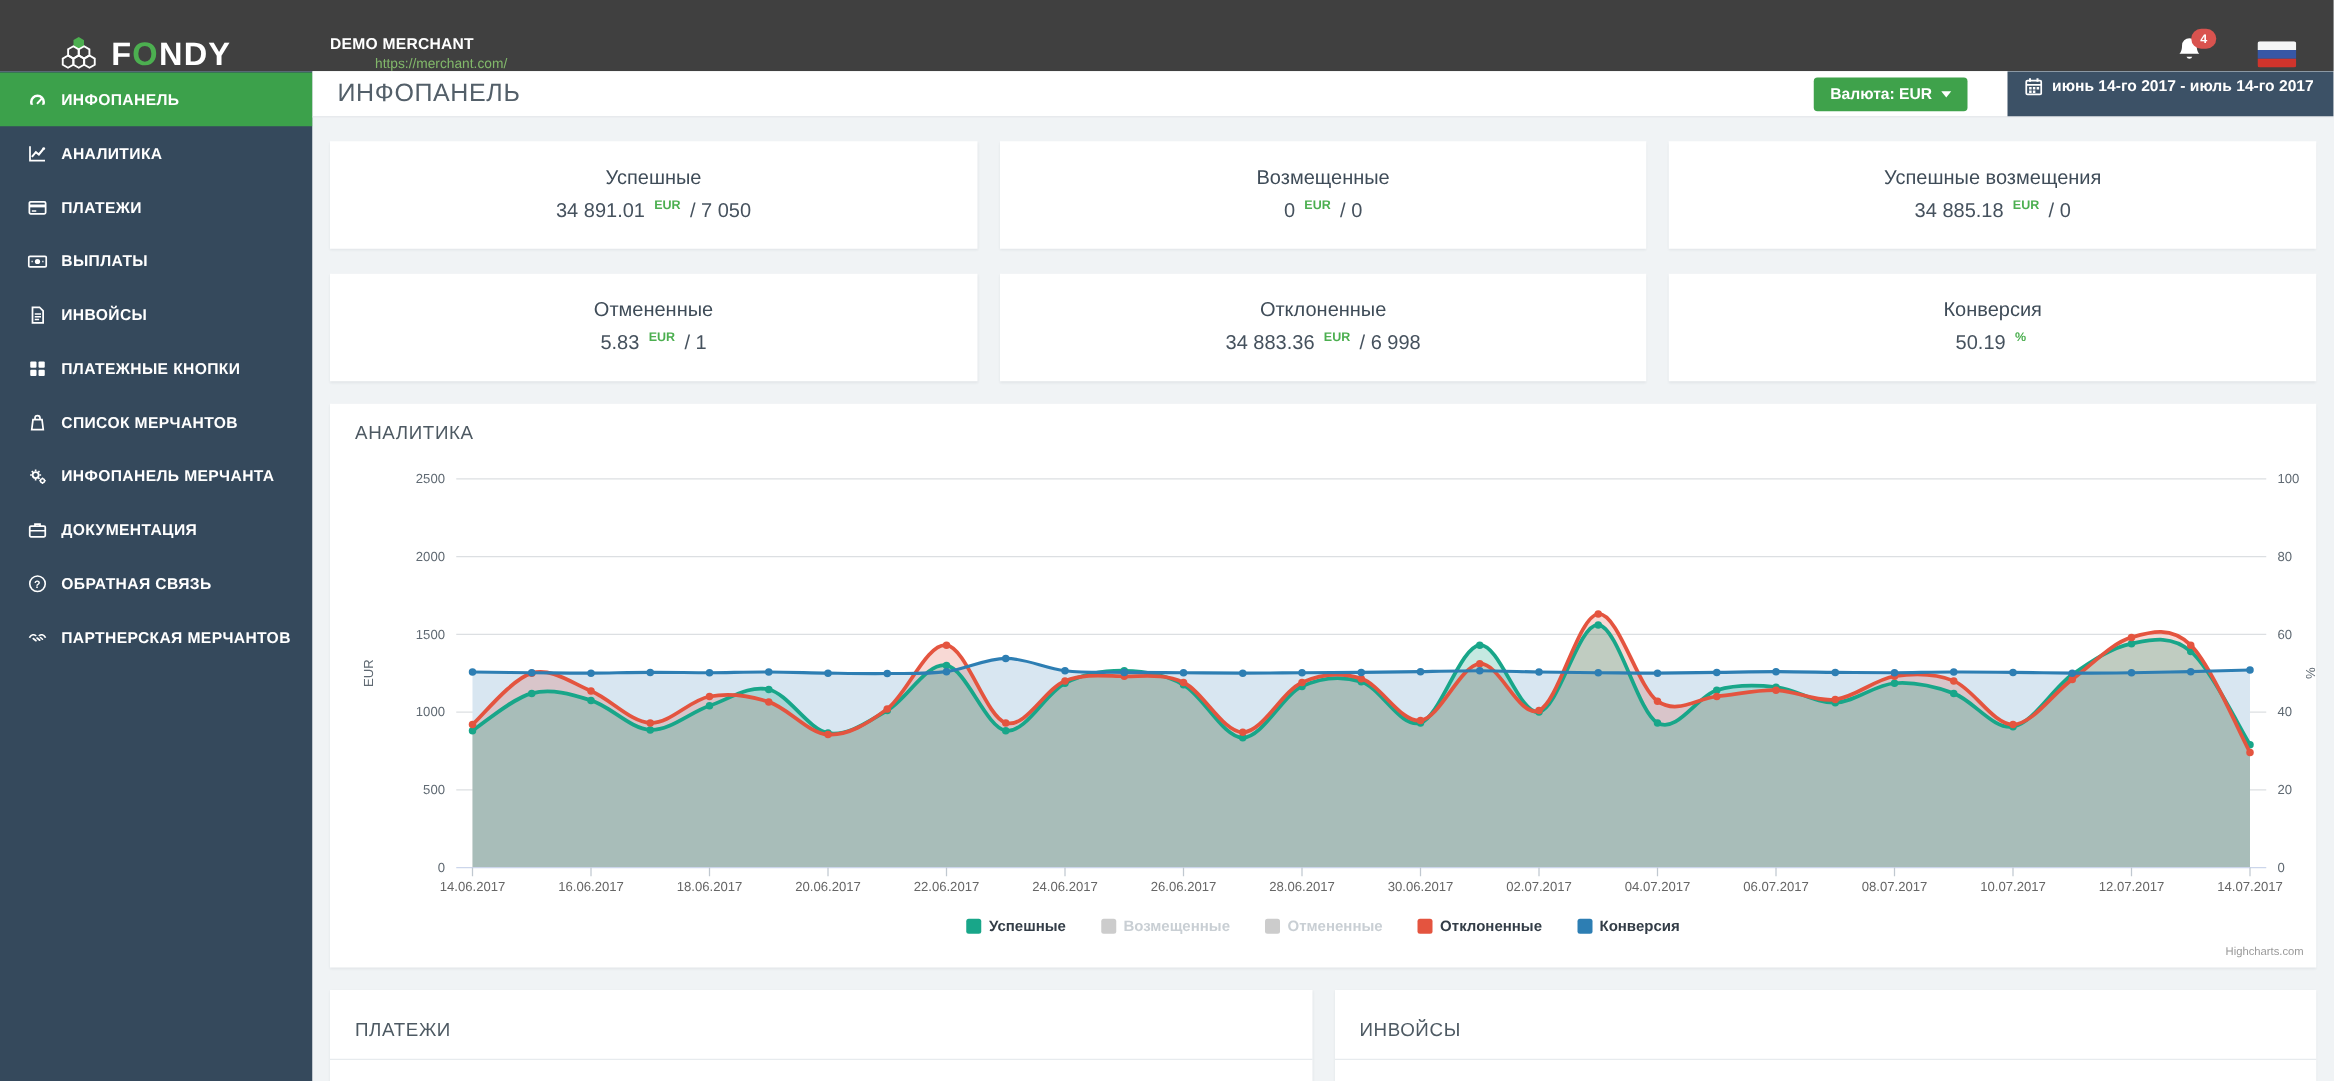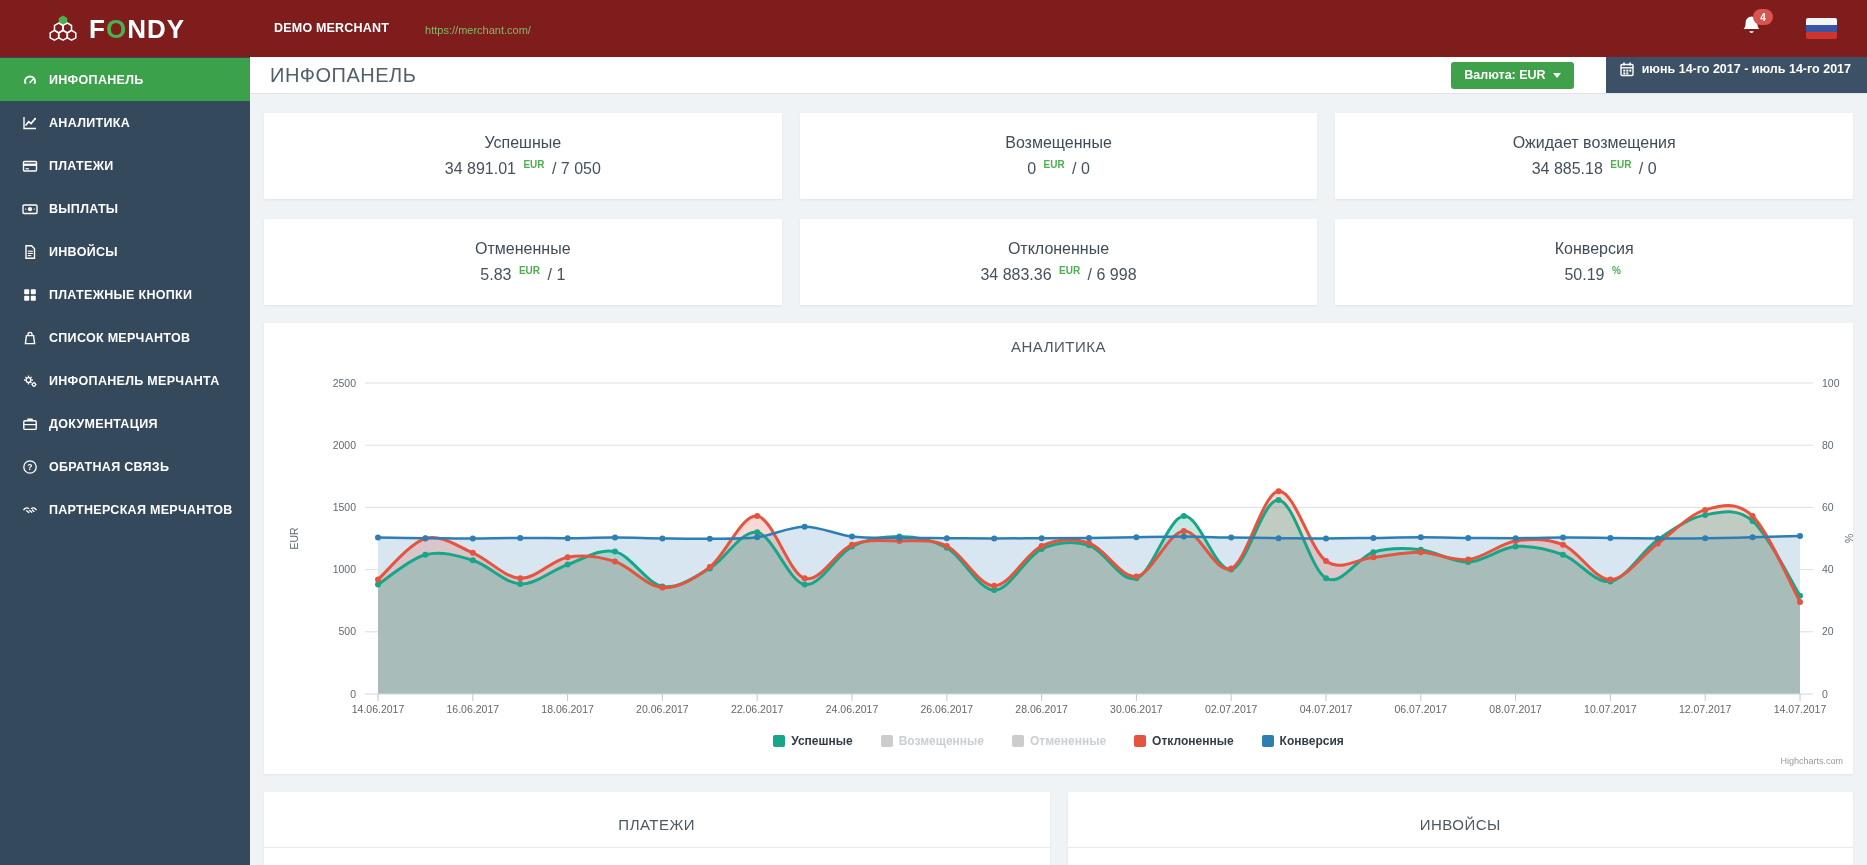--- a/index.html
+++ b/index.html
@@ -1,24 +1,24 @@
 <!DOCTYPE html>
 <html><head>
 <meta charset="utf-8">
 <style>
   html,body{margin:0;padding:0;width:1867px;height:865px;overflow:hidden;
     background:#f0f3f5;font-family:"Liberation Sans",sans-serif;}
   .app{display:grid;grid-template-rows:57px 808px;grid-template-columns:250px 1617px;width:1867px;height:865px;}
 
   
-  .topbar{grid-column:1/3;background:#7f1d1d;display:flex;align-items:center;}
+  .topbar{grid-column:1/3;background:#404040;display:flex;align-items:flex-end;}
   .logo{width:250px;box-sizing:border-box;padding-left:46px;display:flex;align-items:center;gap:9px;cursor:pointer;}
   .logo-text{font-size:26px;font-weight:700;color:#fff;letter-spacing:1px;line-height:1;}
   .logo-text .accent{color:#4caf50;}
-  .merchant{margin-left:24px;display:flex;flex-direction:row;justify-content:center;}
+  .merchant{margin-left:14px;display:flex;flex-direction:column;justify-content:center;}
   .merchant-name{font-size:12.5px;font-weight:700;color:#ffffff;letter-spacing:.2px;}
   .merchant-url{font-size:11px;color:#82b86a;margin-top:3px;cursor:pointer;padding-left:36px;}
   .top-right{margin-left:auto;display:flex;align-items:center;gap:44px;padding-right:30px;}
   .bell-wrap{position:relative;cursor:pointer;}
   .badge{position:absolute;top:-6px;right:-11px;min-width:16px;height:16px;border-radius:9px;
     background:#d9534f;color:#fff;font-size:10px;font-weight:700;display:flex;align-items:center;justify-content:center;padding:0 2px;}
   .flag{width:31px;height:21px;border-radius:2px;overflow:hidden;cursor:pointer;display:flex;flex-direction:column;}
   .flag div{flex:1;}
   .flag .w{background:#f4f5f6}.flag .b{background:#3757a6}.flag .r{background:#d0342c}
 
@@ -33,21 +33,21 @@
   .main{display:flex;flex-direction:column;overflow:hidden;background:#f0f3f5;}
   .pagebar{height:36px;flex-shrink:0;background:#fff;border-bottom:1px solid #dfe4e8;display:flex;align-items:center;padding-left:20px;}
   .page-title{font-size:20px;font-weight:400;color:#535f69;letter-spacing:.5px;}
   .pagebar-right{margin-left:auto;display:flex;align-items:center;height:100%;}
   .btn-currency{background:#3fa24b;color:#fff;font-weight:700;font-size:12.5px;border:none;border-radius:3px;
     height:27px;padding:0 13px;margin-right:32px;display:flex;align-items:center;gap:7px;cursor:pointer;font-family:inherit;margin-left:32px;}
   .caret{width:0;height:0;border:4px solid transparent;border-top:5px solid #fff;margin-top:5px;}
   .btn-date{background:#3c5166;color:#fff;font-weight:700;font-size:12.5px;border:none;height:100%;
     padding:0 16px 12px 14px;display:flex;align-items:center;gap:8px;cursor:pointer;font-family:inherit;}
 
-  .content{flex:1;padding:19px 14px 0;overflow:hidden;text-align:center;}
+  .content{flex:1;padding:19px 14px 0;overflow:hidden;}
 
   
   .stats{display:grid;grid-template-columns:repeat(3,1fr);gap:20px 18px;margin-bottom:18px;}
   .stat-card{background:#fff;height:86px;display:flex;flex-direction:column;align-items:center;justify-content:center;
     box-shadow:0 1px 2px rgba(31,45,61,.07);}
   .stat-title{font-size:16px;color:#3f4c58;margin-bottom:7px;}
   .stat-value{font-size:16px;color:#46525e;}
   .stat-value sup{color:#4caf50;font-size:10px;font-weight:700;margin:0 3px;}
 
   
@@ -235,21 +235,21 @@
       <div class="stats" id="stats">
           <div class="stat-card">
             <div class="stat-title">Успешные</div>
             <div class="stat-value">34 891.01 <sup>EUR</sup> / 7 050</div>
           </div>
           <div class="stat-card">
             <div class="stat-title">Возмещенные</div>
             <div class="stat-value">0 <sup>EUR</sup> / 0</div>
           </div>
           <div class="stat-card">
-            <div class="stat-title">Ожидает возмещения</div>
+            <div class="stat-title">Успешные возмещения</div>
             <div class="stat-value">34 885.18 <sup>EUR</sup> / 0</div>
           </div>
           <div class="stat-card">
             <div class="stat-title">Отмененные</div>
             <div class="stat-value">5.83 <sup>EUR</sup> / 1</div>
           </div>
           <div class="stat-card">
             <div class="stat-title">Отклоненные</div>
             <div class="stat-value">34 883.36 <sup>EUR</sup> / 6 998</div>
           </div>

